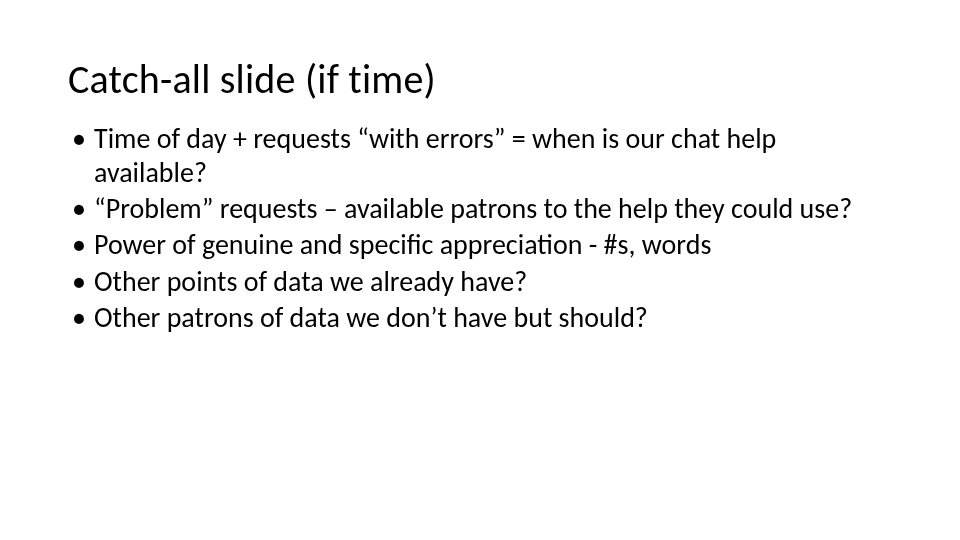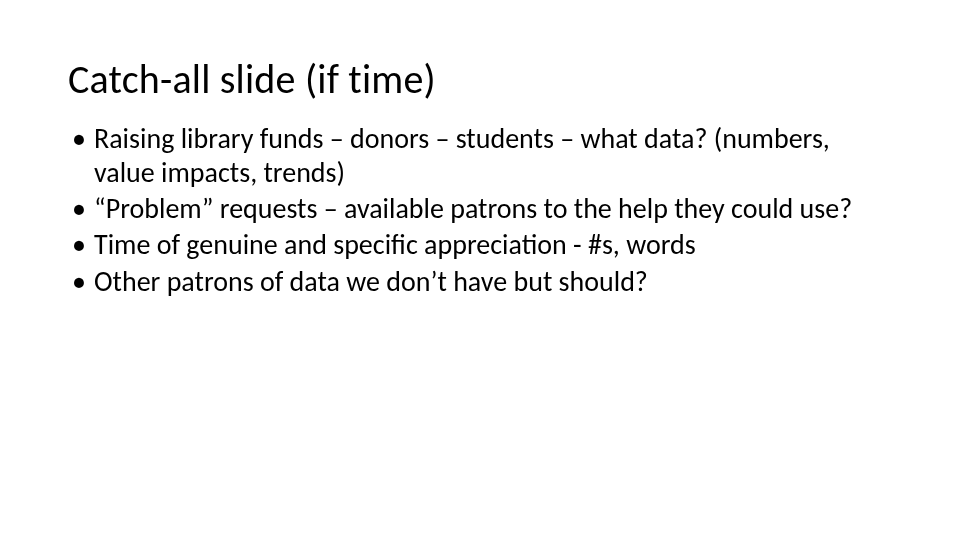--- a/index.html
+++ b/index.html
@@ -45,18 +45,19 @@
     font-size: 28px;
     line-height: 1.22;
   }
 </style>
 </head>
 <body>
 
 <div class="slide">
   <h1 class="title">Catch-all slide (if time)</h1>
   <ul class="bullets">
-    <li>Raising library funds – donors – students – what data? (numbers, value impacts, trends)</li>
+    <li>Time of day + requests “with errors” = when is our chat help available?</li>
     <li>“Problem” requests – available patrons to the help they could use?</li>
-    <li>Time of genuine and specific appreciation - #s, words</li>
+    <li>Power of genuine and specific appreciation - #s, words</li>
+    <li>Other points of data we already have?</li>
     <li>Other patrons of data we don’t have but should?</li>
   </ul>
 </div>
 
 </body></html>

